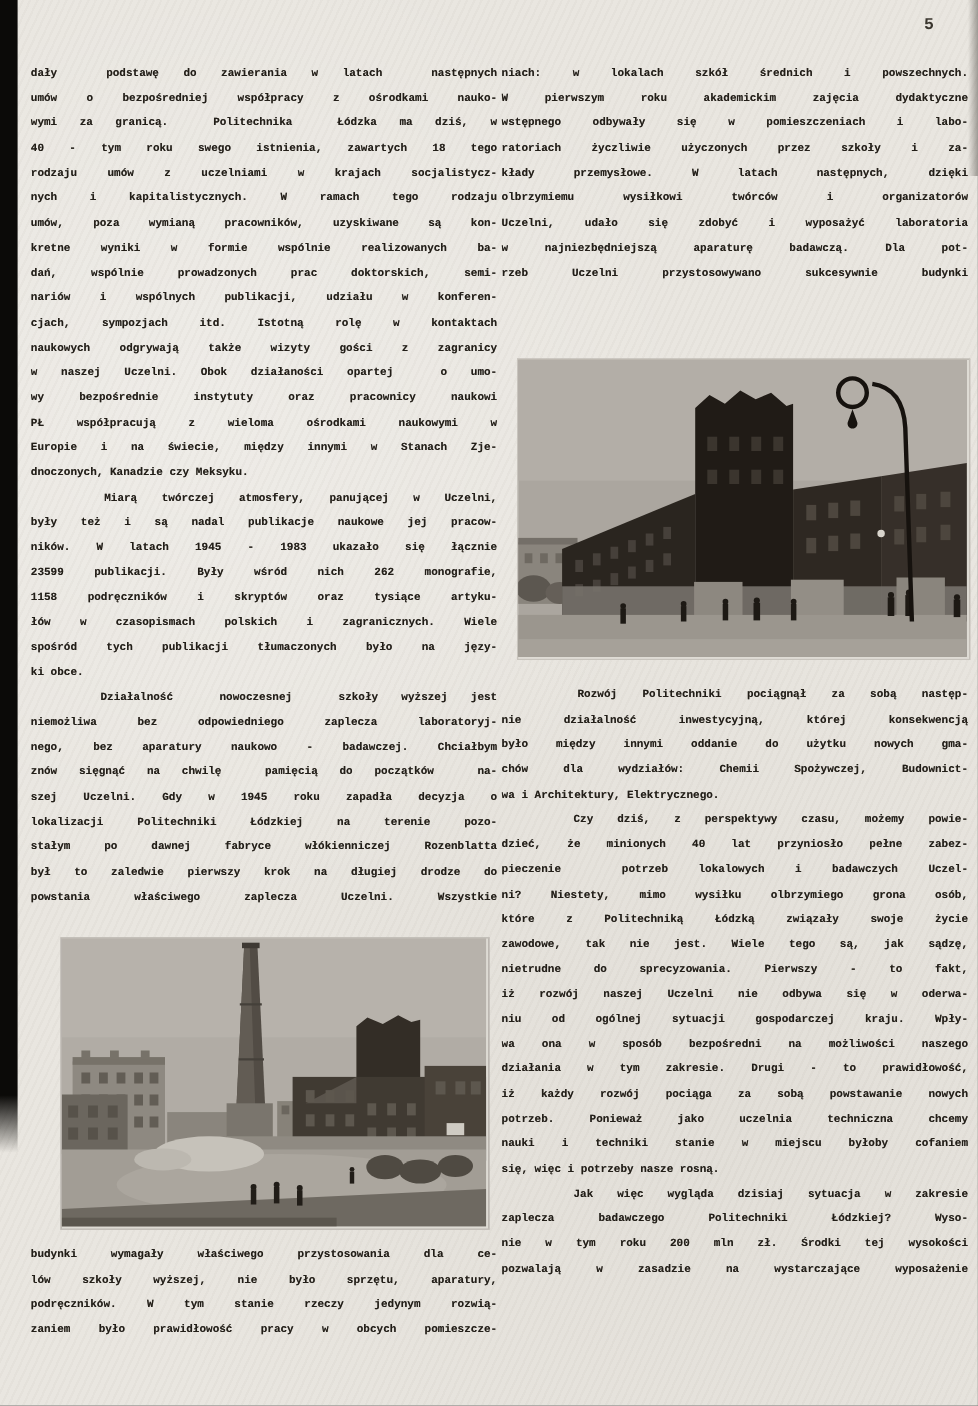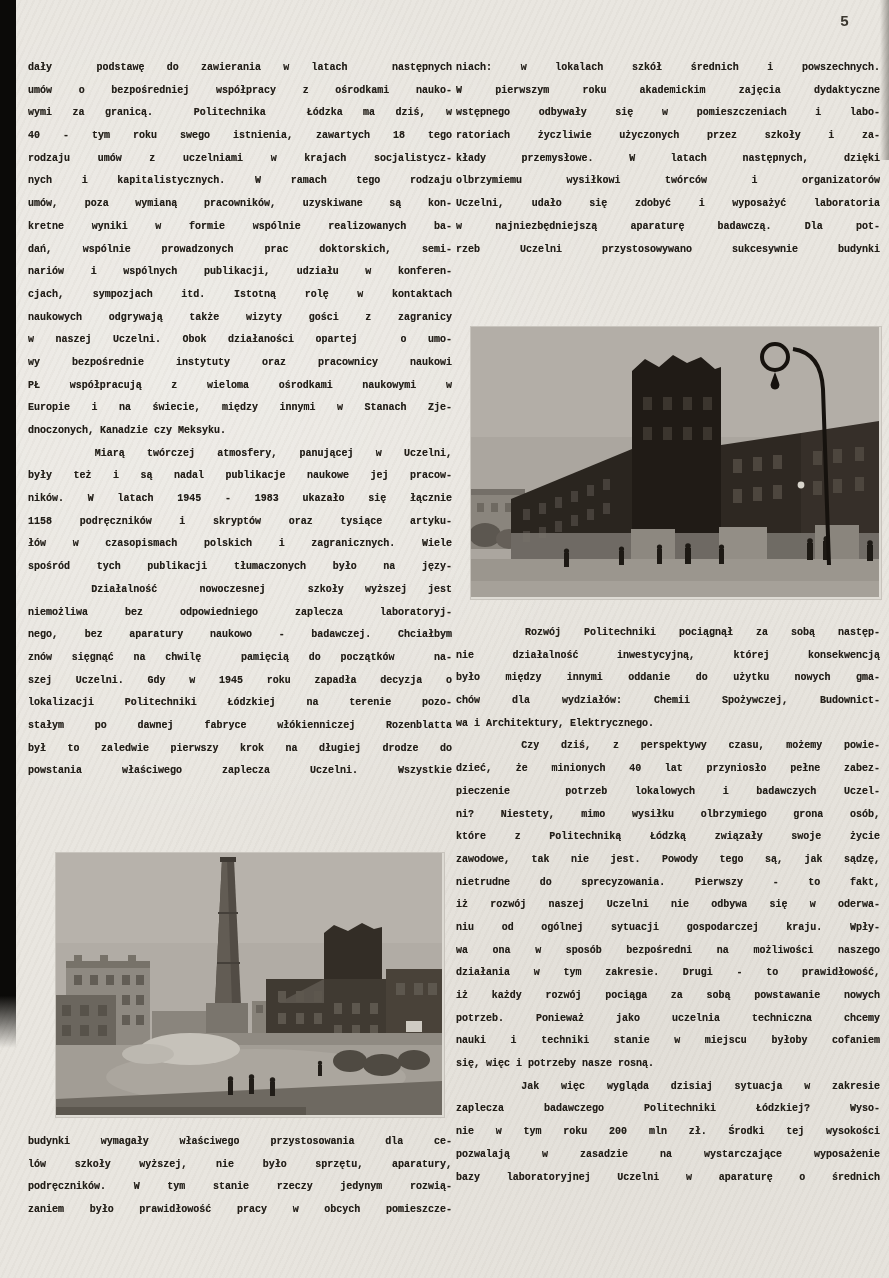--- a/index.html
+++ b/index.html
@@ -77,23 +77,25 @@
       <div class="tline">cjach, sympozjach itd. Istotną rolę w kontaktach</div>
       <div class="tline">naukowych odgrywają także wizyty gości z zagranicy</div>
       <div class="tline">w naszej Uczelni. Obok działaności opartej  o umo-</div>
       <div class="tline">wy bezpośrednie instytuty oraz pracownicy naukowi</div>
       <div class="tline">PŁ współpracują z wieloma ośrodkami naukowymi w</div>
       <div class="tline">Europie i na świecie, między innymi w Stanach Zje-</div>
       <div class="tline short">dnoczonych, Kanadzie czy Meksyku.</div>
       <div class="tline">   Miarą twórczej atmosfery, panującej w Uczelni,</div>
       <div class="tline">były też i są nadal publikacje naukowe jej pracow-</div>
       <div class="tline">ników. W latach 1945 - 1983 ukazało się łącznie</div>
+      <div class="tline">23599 publikacji. Były wśród nich 262 monografie,</div>
       <div class="tline">1158 podręczników i skryptów oraz tysiące artyku-</div>
       <div class="tline">łów w czasopismach polskich i zagranicznych. Wiele</div>
       <div class="tline">spośród tych publikacji tłumaczonych było na języ-</div>
+      <div class="tline short">ki obce.</div>
       <div class="tline">   Działalność  nowoczesnej  szkoły wyższej jest</div>
       <div class="tline">niemożliwa bez odpowiedniego zaplecza laboratoryj-</div>
       <div class="tline">nego, bez aparatury naukowo - badawczej. Chciałbym</div>
       <div class="tline">znów sięgnąć na chwilę  pamięcią do początków  na-</div>
       <div class="tline">szej Uczelni. Gdy w 1945 roku zapadła decyzja o</div>
       <div class="tline">lokalizacji Politechniki Łódzkiej na terenie pozo-</div>
       <div class="tline">stałym po dawnej fabryce włókienniczej Rozenblatta</div>
       <div class="tline">był to zaledwie pierwszy krok na długiej drodze do</div>
       <div class="tline">powstania właściwego zaplecza Uczelni. Wszystkie</div>
     </div>
@@ -213,35 +215,34 @@
       <div class="tline">   Rozwój Politechniki pociągnął za sobą następ-</div>
       <div class="tline">nie działalność inwestycyjną, której konsekwencją</div>
       <div class="tline">było między innymi oddanie do użytku nowych gma-</div>
       <div class="tline">chów dla wydziałów: Chemii Spożywczej, Budownict-</div>
       <div class="tline short">wa i Architektury, Elektrycznego.</div>
       <div class="tline">   Czy dziś, z perspektywy czasu, możemy powie-</div>
       <div class="tline">dzieć, że minionych 40 lat przyniosło pełne zabez-</div>
       <div class="tline">pieczenie  potrzeb lokalowych i badawczych Uczel-</div>
       <div class="tline">ni? Niestety, mimo wysiłku olbrzymiego grona osób,</div>
       <div class="tline">które z Politechniką Łódzką związały swoje życie</div>
-      <div class="tline">zawodowe, tak nie jest. Powody tego są, jak sądzę,</div>
+      <div class="tline">zawodowe, tak nie jest. Wiele tego są, jak sądzę,</div>
       <div class="tline">nietrudne do sprecyzowania. Pierwszy - to fakt,</div>
       <div class="tline">iż rozwój naszej Uczelni nie odbywa się w oderwa-</div>
       <div class="tline">niu od ogólnej sytuacji gospodarczej kraju. Wpły-</div>
       <div class="tline">wa ona w sposób bezpośredni na możliwości naszego</div>
       <div class="tline">działania w tym zakresie. Drugi - to prawidłowość,</div>
       <div class="tline">iż każdy rozwój pociąga za sobą powstawanie nowych</div>
       <div class="tline">potrzeb. Ponieważ jako uczelnia techniczna chcemy</div>
       <div class="tline">nauki i techniki stanie w miejscu byłoby cofaniem</div>
       <div class="tline short">się, więc i potrzeby nasze rosną.</div>
       <div class="tline">   Jak więc wygląda dzisiaj sytuacja w zakresie</div>
       <div class="tline">zaplecza badawczego Politechniki Łódzkiej? Wyso-</div>
       <div class="tline">nie w tym roku 200 mln zł. Środki tej wysokości</div>
       <div class="tline">pozwalają w zasadzie na wystarczające wyposażenie</div>
-      <div class="tline">bazy laboratoryjnej Uczelni w aparaturę o średnich</div>
     </div>
 
   <div class="photo" id="photo-left">
     <svg width="386" height="262" viewBox="0 0 386 262">
       <rect width="386" height="262" fill="#b1aca5"></rect>
       <rect width="386" height="90" fill="#b7b2ab"></rect>
 
       <g>
         <polygon points="166,6 178,6 185,152 159,152" fill="#524c45"></polygon>
         <polygon points="166,6 171,6 176,152 159,152" fill="#625c54"></polygon>

